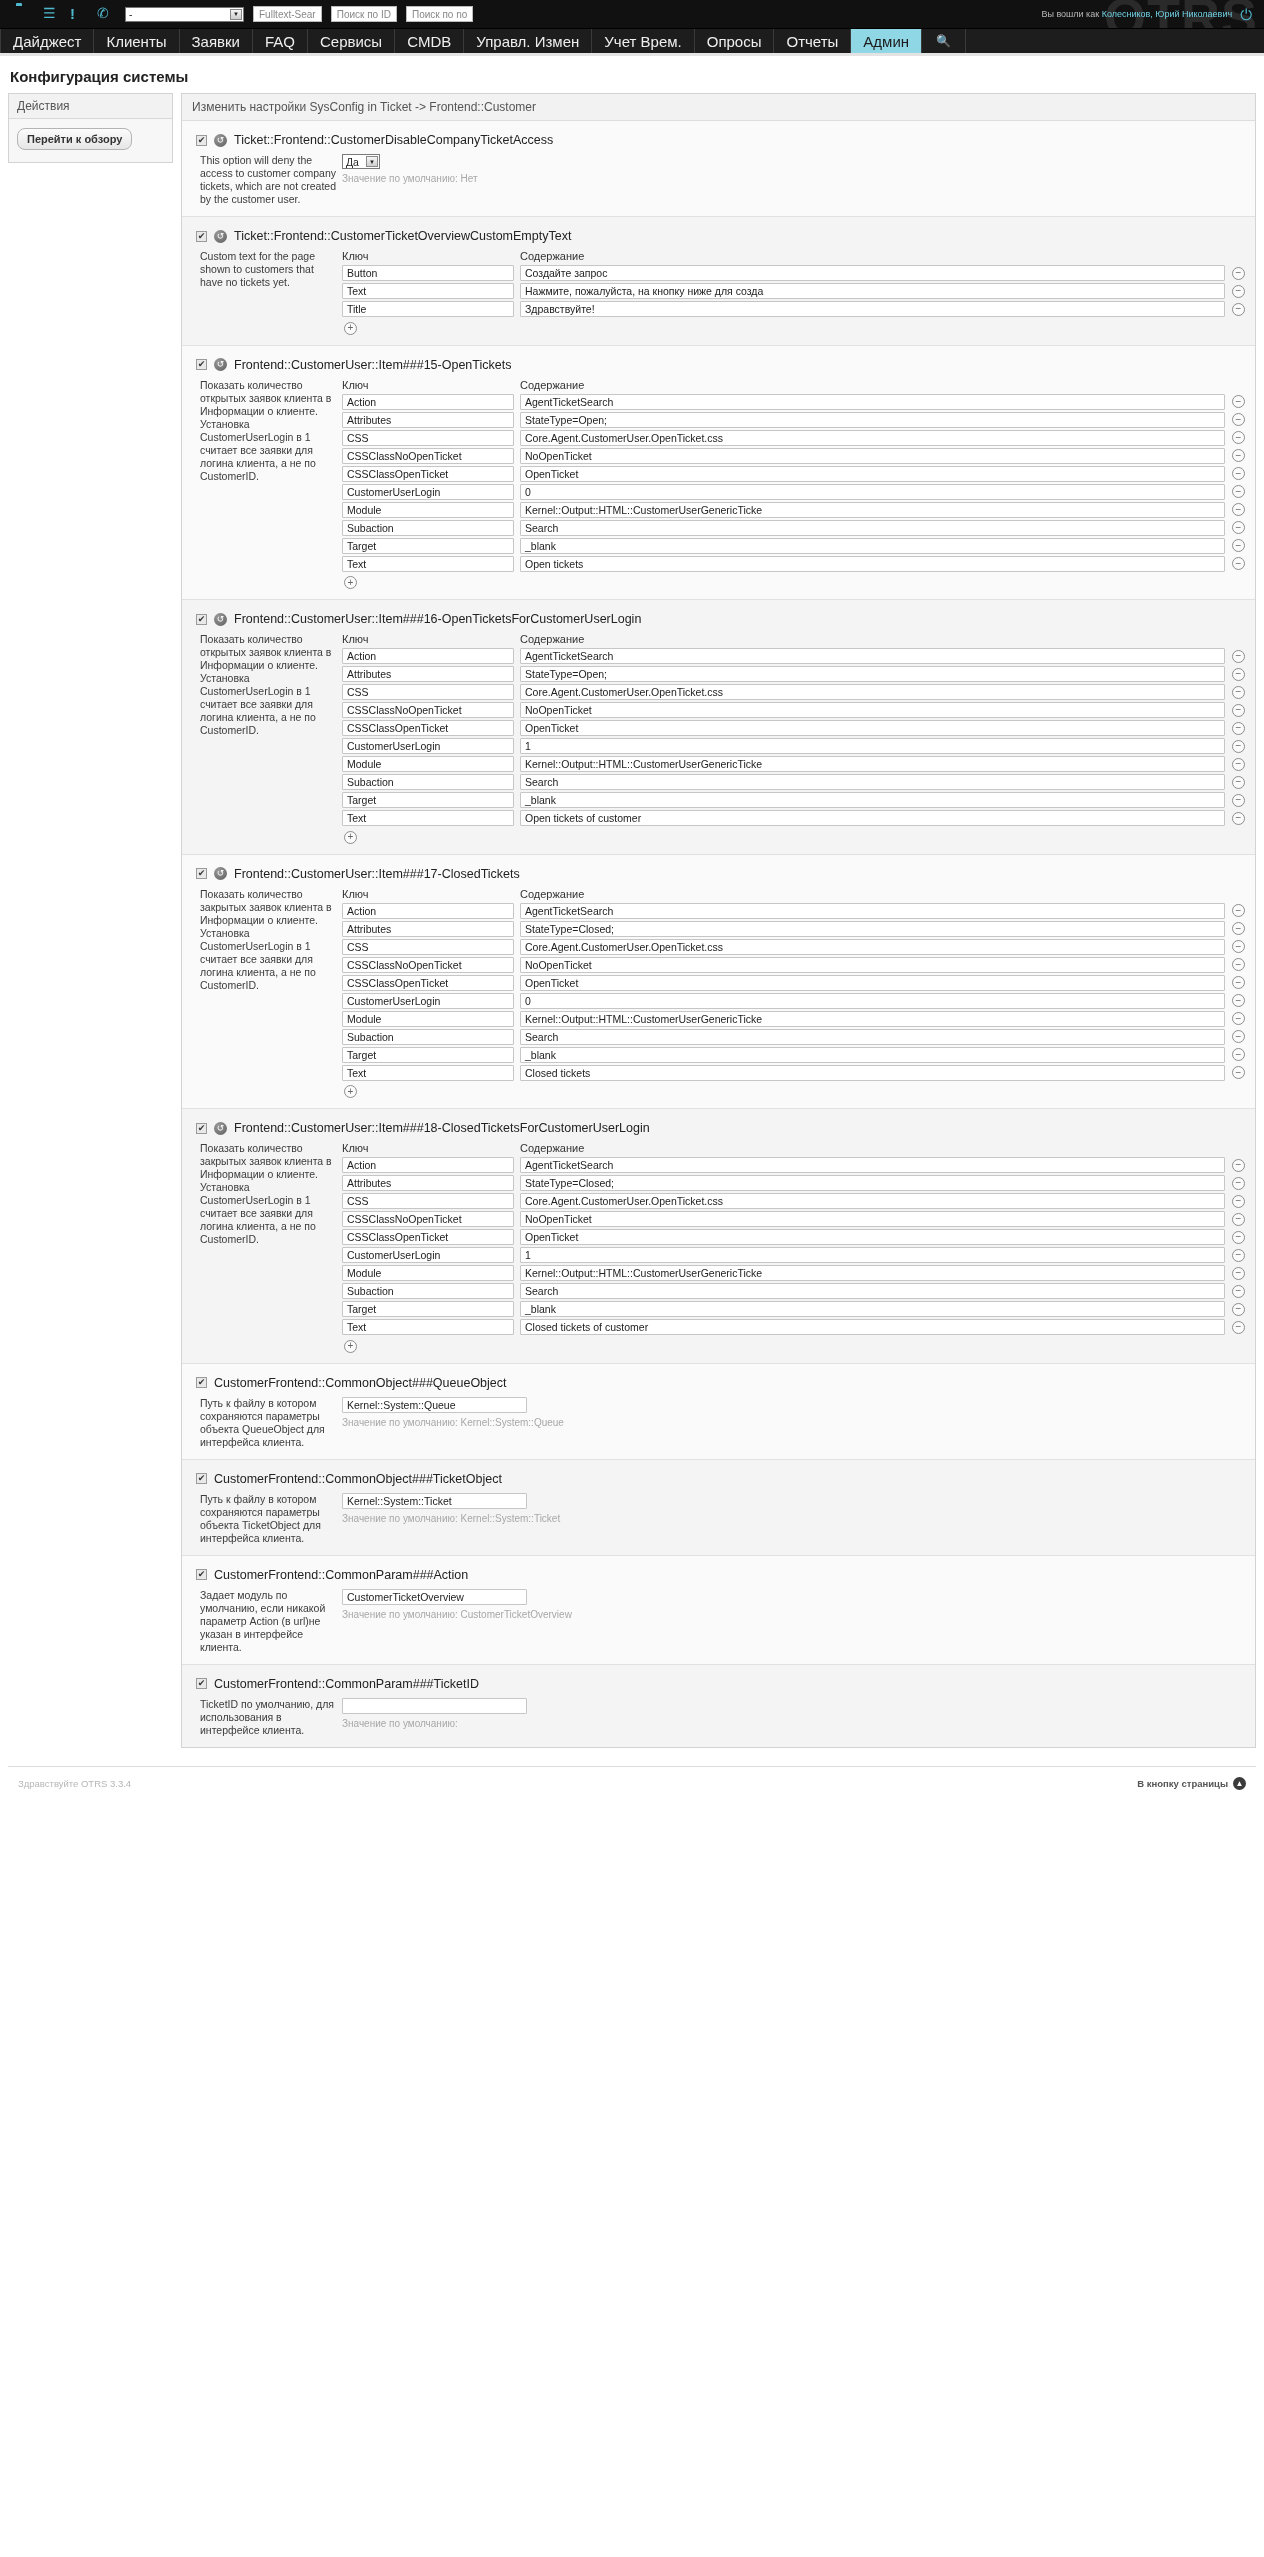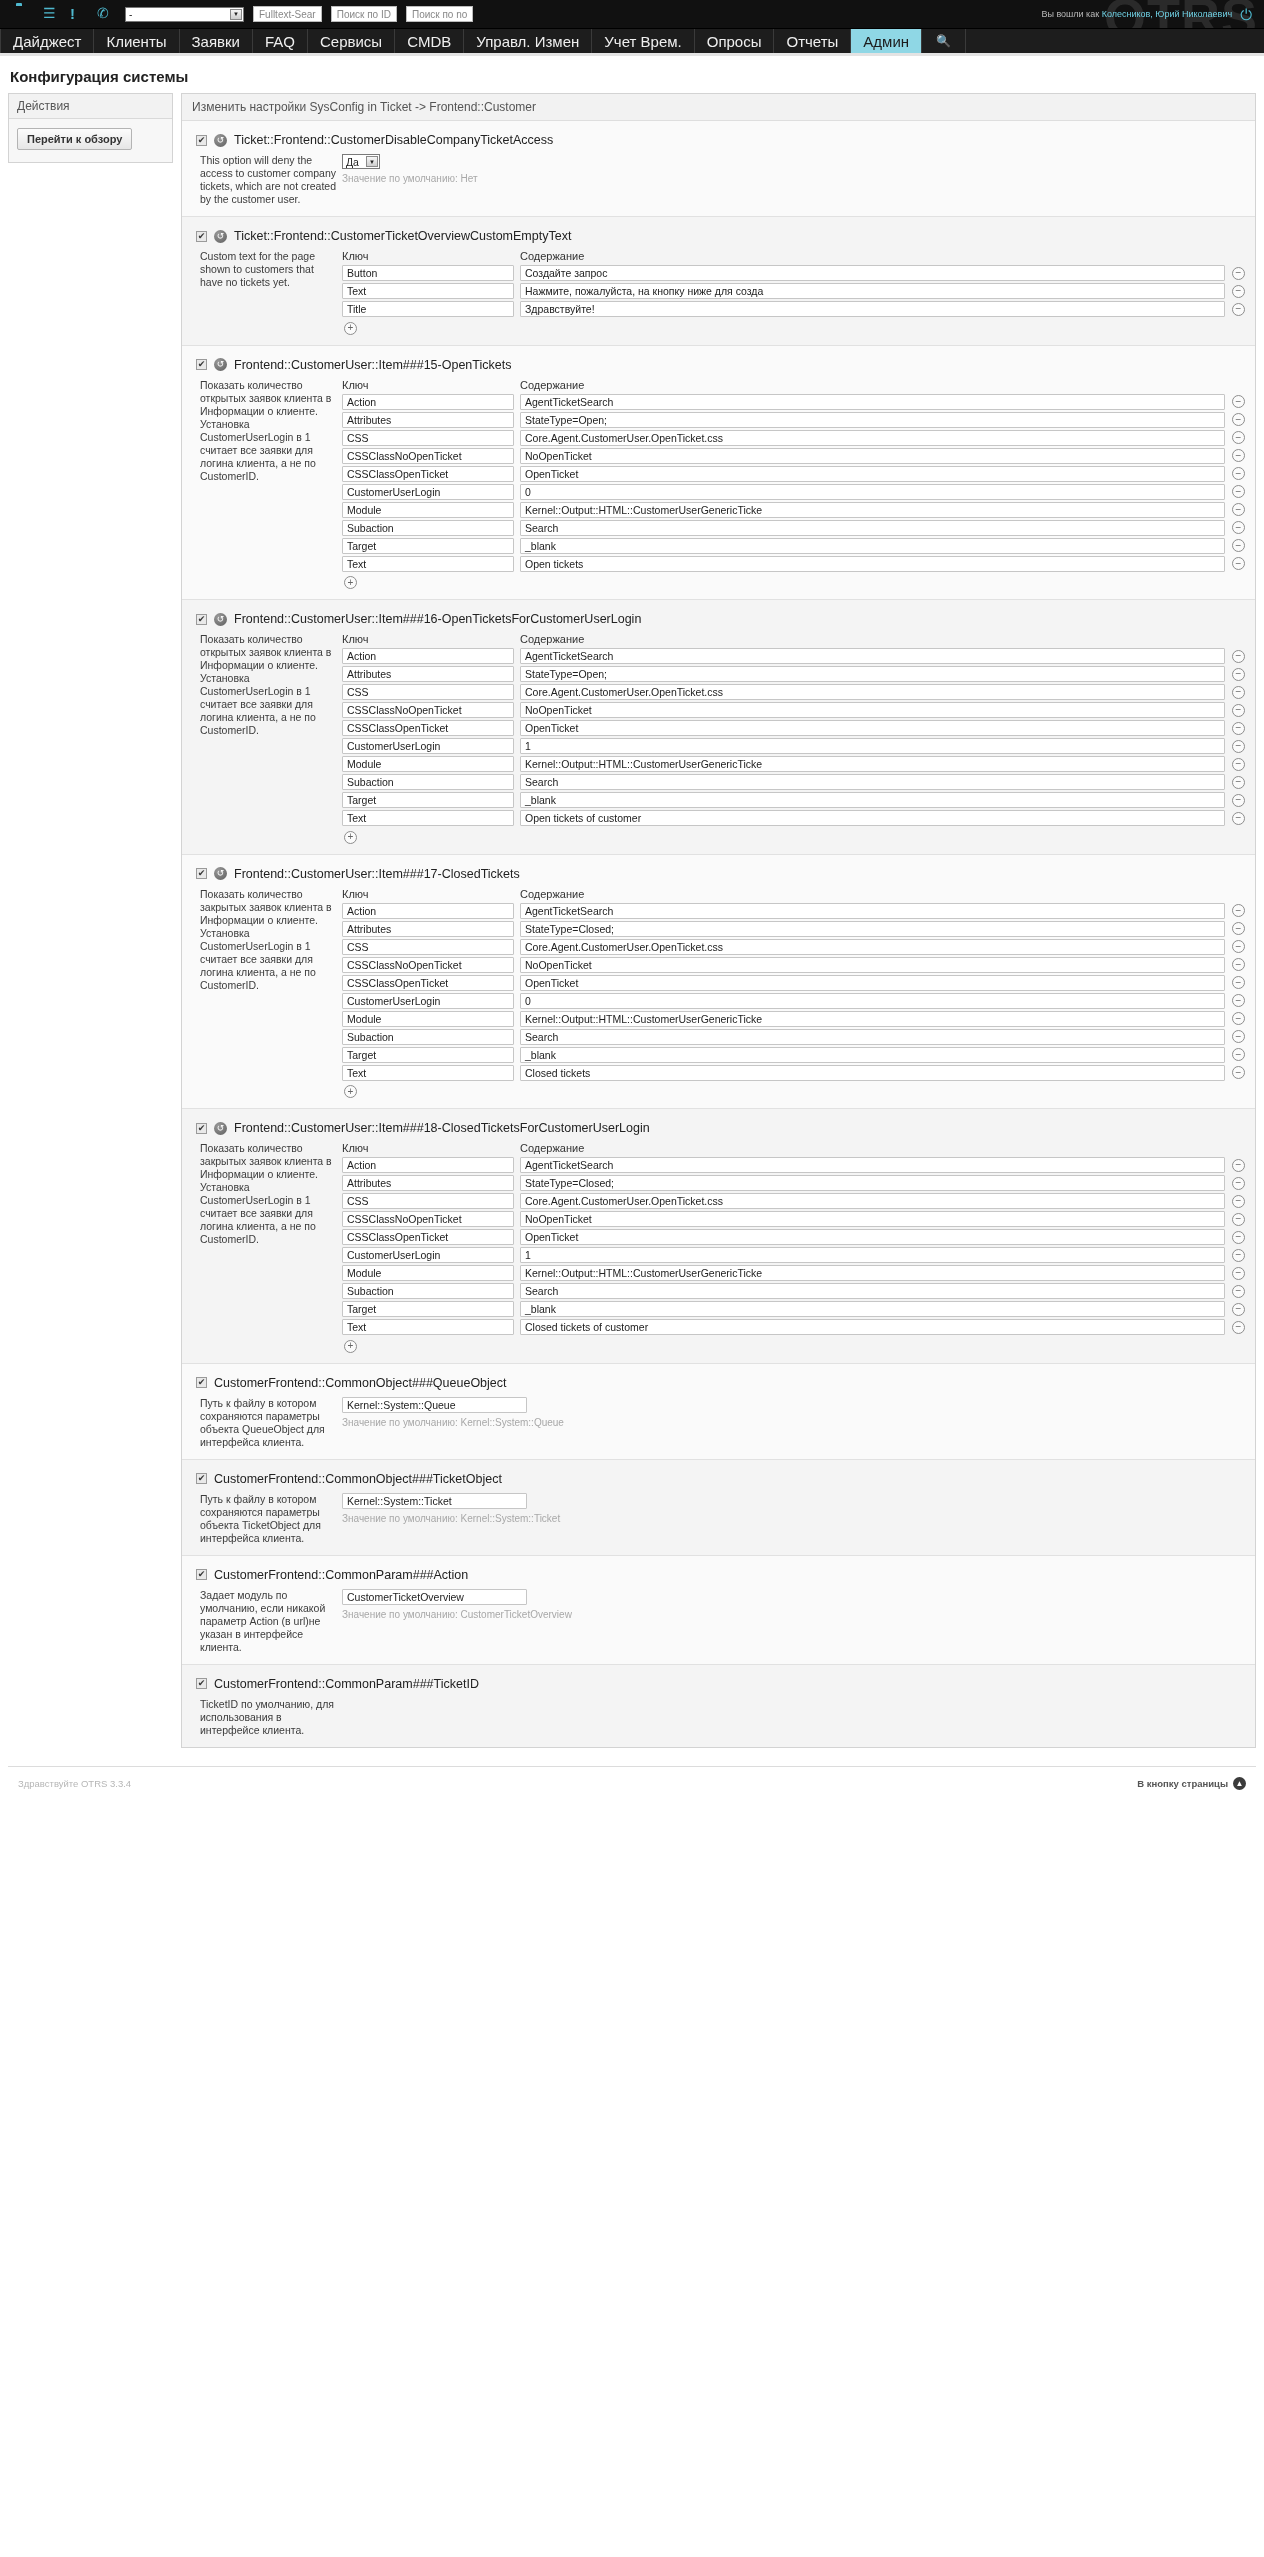--- a/index.html
+++ b/index.html
@@ -127,21 +127,21 @@
     background: #f2f2f2;
     border-bottom: 1px solid #d9d9d9;
     padding: 5px 8px;
     font-size: 12px;
     color: #555;
   }
   .widget-body { padding: 9px 8px 12px 8px; }
   .btn-grey {
     background: linear-gradient(#fcfcfc,#e6e6e6);
     border: 1px solid #b4b4b4;
-    border-radius: 2px;
+    border-radius: 8px;
     font-size: 11px;
     font-weight: bold;
     color: #333;
     padding: 4px 9px;
     cursor: pointer;
     font-family: "Liberation Sans", sans-serif;
   }
 
   .main { flex: 1; }
   .main-widget { border: 1px solid #d3d3d3; background: #fafafa; }
@@ -701,20 +701,24 @@
                   </div>
                 </div>
               </div>
               <div class="cfg alt">
                 <div class="cfg-head">
                   <span class="chk">✔</span>
                   <span class="cfg-title">CustomerFrontend::CommonParam###TicketID</span>
                 </div>
                 <div class="cfg-row">
                   <div class="cfg-desc">TicketID по умолчанию, для использования в интерфейсе клиента.</div>
+                  <div class="cfg-fields">
+                    <div class="inp simple-input"></div>
+                    <div class="defnote">Значение по умолчанию:</div>
+                  </div>
                 </div>
               </div>
             </div>
         </div>
       </div>
     </div>
 
     <div class="footline"></div>
     <div class="footer">
       <span>Здравствуйте OTRS 3.3.4</span>

